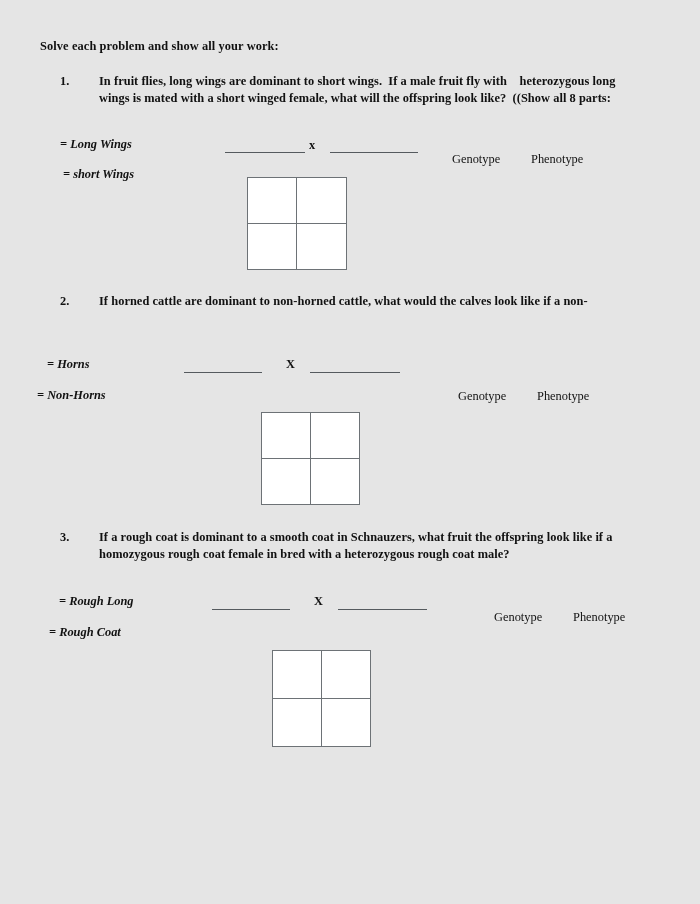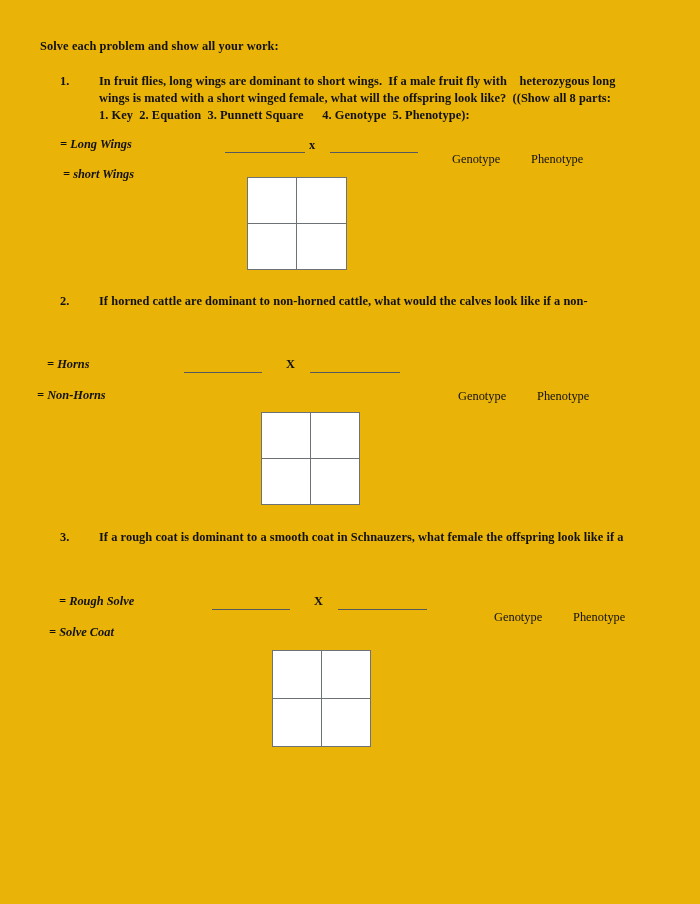--- a/index.html
+++ b/index.html
@@ -14,21 +14,21 @@
     font-family: "Liberation Serif", "DejaVu Serif", serif;
     color: #111111;
     overflow: hidden;
   }
 
   .page {
     position: absolute;
     left: 0; top: 0;
     width: 700px;
     height: 904px;
-    background: #eab308;
+    background: #e5e5e5;
   }
 
   
   .header {
     position: absolute;
     left: 40px;
     top: 39px;
     font-size: 12.4px;
     font-weight: bold;
     letter-spacing: .1px;
@@ -110,21 +110,20 @@
 
 <div class="page">
 
   <div class="header">Solve each problem and show all your work:</div>
 
   <div class="question" style="left:60px; top:73px; width:620px;">
     <span class="q-num">1.</span>
     <span class="q-body">
       <span class="q-line">In fruit flies, long wings are dominant to short wings.  If a male fruit fly with    heterozygous long</span>
       <span class="q-line">wings is mated with a short winged female, what will the offspring look like?  ((Show all 8 parts:</span>
-      <span class="q-line">1. Key  2. Equation  3. Punnett Square      4. Genotype  5. Phenotype):</span>
     </span>
   </div>
 
   <div class="key-label" style="left:60px; top:137px;">= Long Wings</div>
   <div class="key-label" style="left:63px; top:167px;">= short Wings</div>
 
   <div class="blank" style="left:225px; top:152px; width:80px;"></div>
   <div class="cross" style="left:309px; top:138px;">x</div>
   <div class="blank" style="left:330px; top:152px; width:88px;"></div>
 
@@ -158,26 +157,27 @@
   <div class="punnett" style="left:261px; top:412px; width:99px; height:93px;">
     <div class="cell"></div>
     <div class="cell"></div>
     <div class="cell"></div>
     <div class="cell"></div>
   </div>
 
   <div class="question" style="left:60px; top:529px; width:620px;">
     <span class="q-num">3.</span>
     <span class="q-body">
-      <span class="q-line">If a rough coat is dominant to a smooth coat in Schnauzers, what female the offspring look like if a</span>
+      <span class="q-line">If a rough coat is dominant to a smooth coat in Schnauzers, what fruit the offspring look like if a</span>
+      <span class="q-line">homozygous rough coat female in bred with a heterozygous rough coat male?</span>
     </span>
   </div>
 
-  <div class="key-label" style="left:59px; top:594px;">= Rough Solve</div>
-  <div class="key-label" style="left:49px; top:625px;">= Solve Coat</div>
+  <div class="key-label" style="left:59px; top:594px;">= Rough Long</div>
+  <div class="key-label" style="left:49px; top:625px;">= Rough Coat</div>
 
   <div class="blank" style="left:212px; top:609px; width:78px;"></div>
   <div class="cross" style="left:314px; top:594px;">X</div>
   <div class="blank" style="left:338px; top:609px; width:89px;"></div>
 
   <div class="gp-label" style="left:494px; top:610px;">Genotype</div>
   <div class="gp-label" style="left:573px; top:610px;">Phenotype</div>
 
   <div class="punnett" style="left:272px; top:650px; width:99px; height:97px;">
     <div class="cell"></div>

